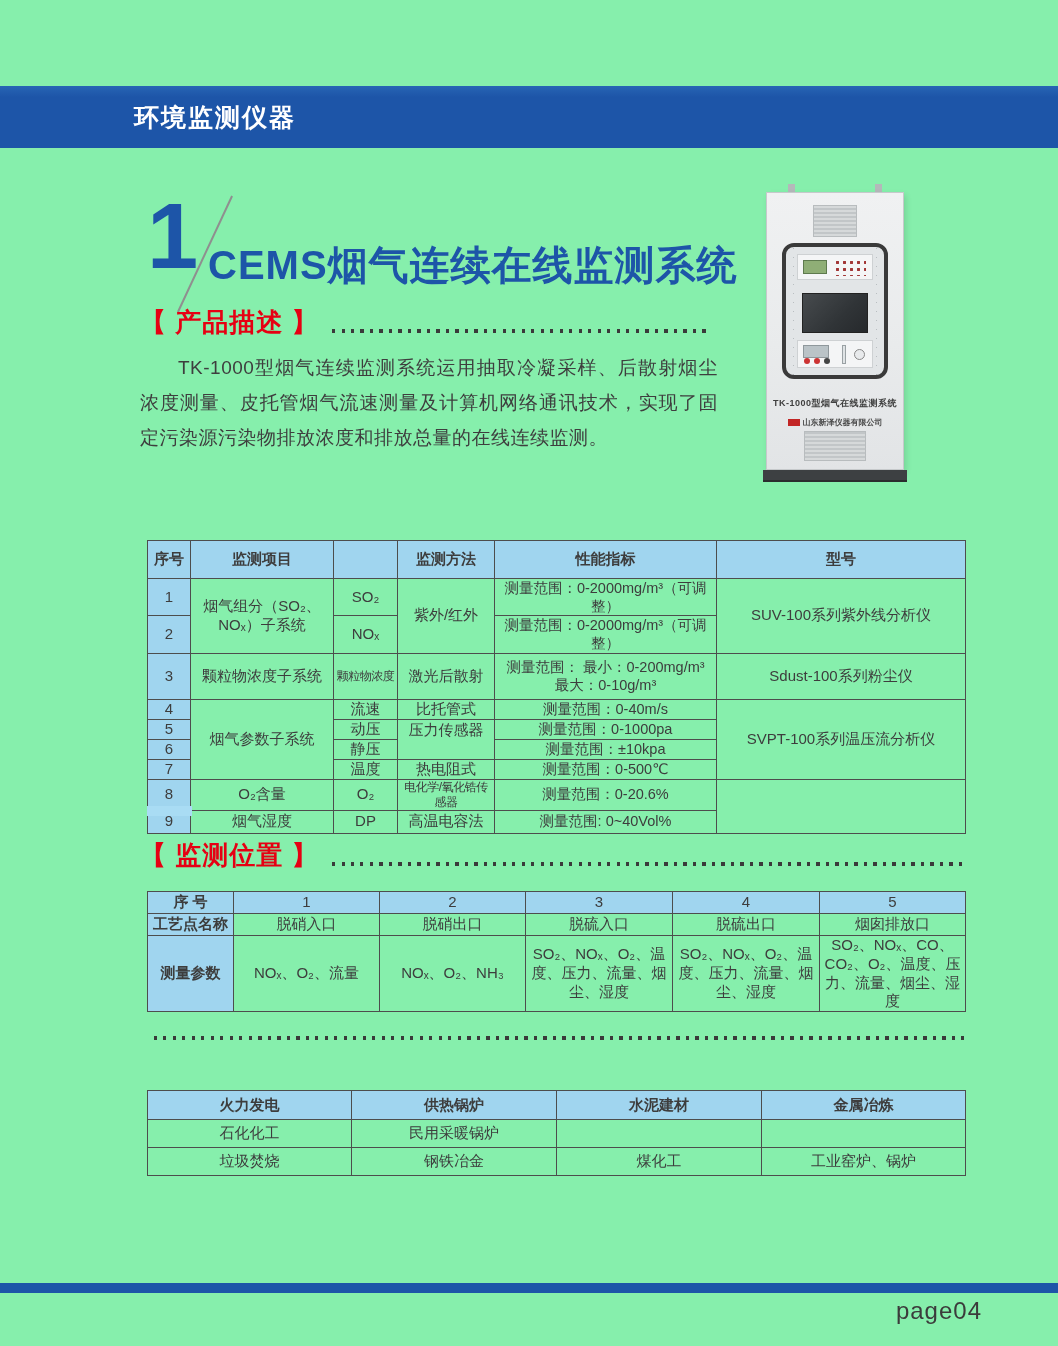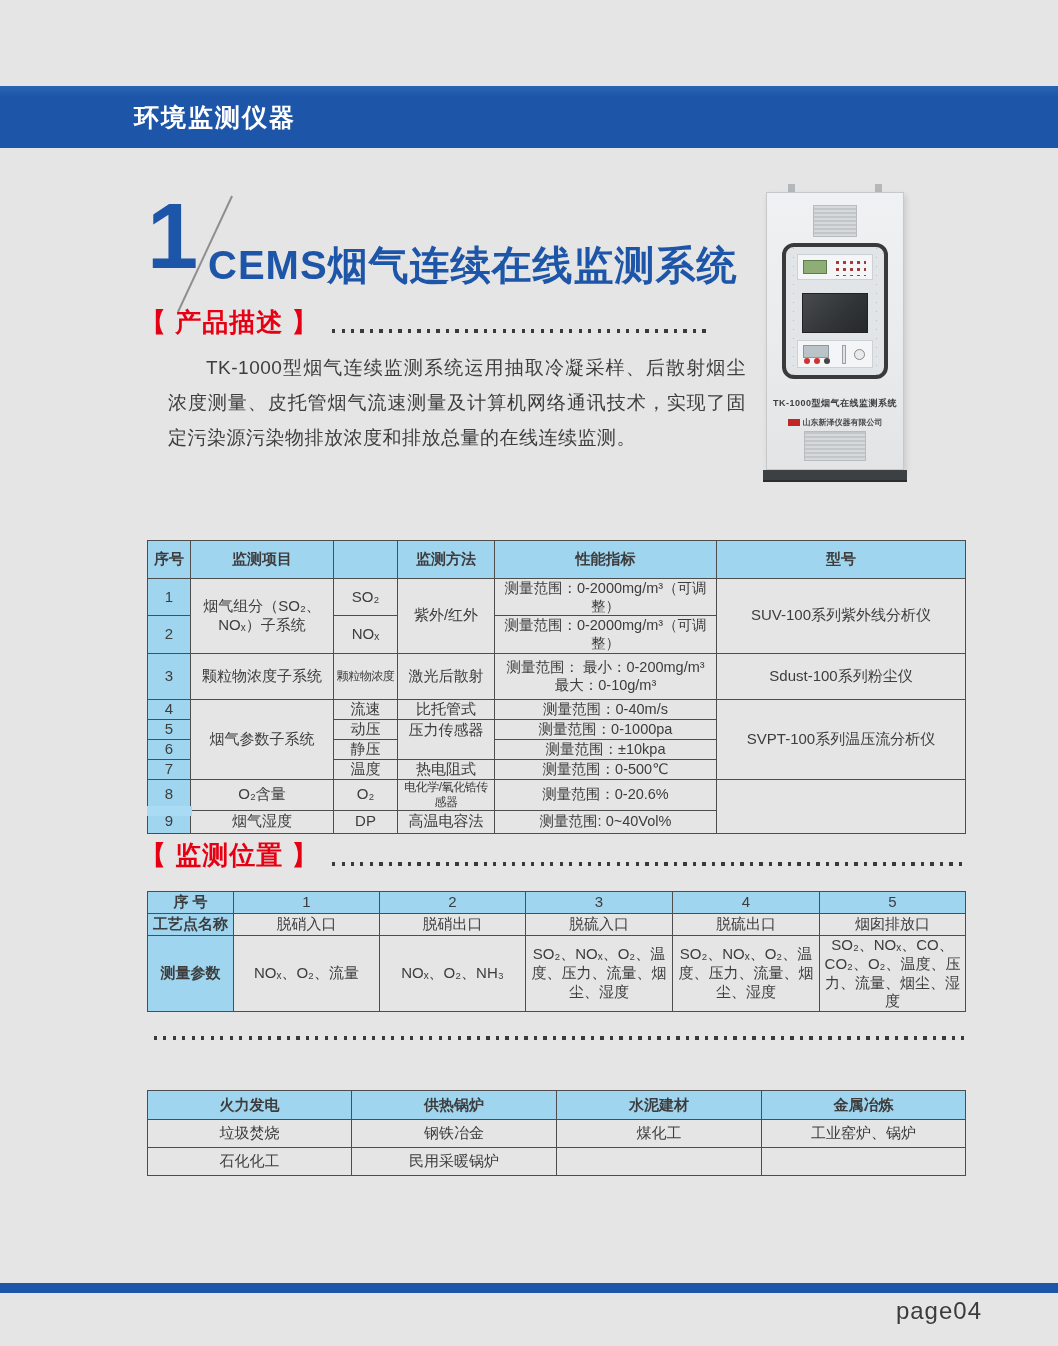--- a/index.html
+++ b/index.html
@@ -1,18 +1,18 @@
 <!DOCTYPE html>
 <html><head>
 <meta charset="utf-8">
 <style>
   * { margin:0; padding:0; box-sizing:border-box; }
   html,body { background:#ffffff; }
   body { font-family:"Liberation Sans","DejaVu Sans",sans-serif; }
-  .page { position:relative; width:1058px; height:1346px; background:#e5e5e5; overflow:hidden; }
+  .page { position:relative; width:1058px; height:1346px; background:#86efac; overflow:hidden; }
 
   
   .banner { position:absolute; left:0; top:86px; width:1058px; height:62px;
     background:linear-gradient(180deg,#2765b4 0%,#1d55a8 18%,#1d55a8 100%);
     display:flex; align-items:center; justify-content:space-between; padding:0 72px 0 134px; }
   .banner .l { color:#fff; font-size:25px; font-weight:bold; letter-spacing:2px; }
   .banner .r { color:#fff; font-size:26px; font-weight:bold; letter-spacing:1px; }
 
   
   .big-num { position:absolute; left:147px; top:190px; font-size:92px; line-height:92px;
@@ -27,21 +27,21 @@
   .sec-heading .red { color:#e60013; font-size:26px; font-weight:bold; white-space:pre; letter-spacing:1px; }
   .sec-heading .dots { flex:1; height:4px; margin:0 0 7px 14px;
     background-image:repeating-linear-gradient(to right,#3a3a3a 0 3px,transparent 3px 9.5px); }
   .h-desc { top:305px; width:567px; }
   .h-tech { top:492px; width:824px; }
   .h-pos  { top:838px; width:824px; }
   .h-ind  { top:1036px; width:824px; }
 
   
   .desc-p { position:absolute; left:140px; top:350px; width:578px; font-size:19px;
-    line-height:35px; color:#3e3e3e; text-align:justify; text-indent:2em; letter-spacing:0.5px;margin-left:28px; }
+    line-height:35px; color:#3e3e3e; text-align:justify; text-indent:2em; letter-spacing:0.5px; }
 
   
   .cabinet { position:absolute; left:766px; top:184px; width:138px; height:298px; }
   .hook { position:absolute; top:0; width:7px; height:10px; background:#b4b8ba; }
   .hook.hl { left:22px; } .hook.hr { right:22px; }
   .cab-body { position:absolute; left:0; right:0; top:8px; bottom:12px;
     background:linear-gradient(180deg,#f0f1f2 0%,#e9ebec 55%,#e2e4e6 100%);
     border:1px solid #c6c9cb; box-shadow:2px 3px 6px rgba(0,0,0,0.12); }
   .vent { background:repeating-linear-gradient(0deg,#d6d9da 0 2px,#c2c6c8 2px 4px);
     border:1px solid #b8bcbe; position:absolute; left:50%; transform:translateX(-50%); }
@@ -293,30 +293,30 @@
         <col style="width:204px">
       </colgroup>
     <tbody>
         <tr class="h29">
       <td class="bg hdr">火力发电</td>
       <td class="bg hdr">供热锅炉</td>
       <td class="bg hdr">水泥建材</td>
       <td class="bg hdr">金属冶炼</td>
     </tr>
     <tr class="h28">
+      <td>石化化工</td>
+      <td>民用采暖锅炉</td>
+      <td></td>
+      <td></td>
+    </tr>
+    <tr class="h28">
       <td>垃圾焚烧</td>
       <td>钢铁冶金</td>
       <td>煤化工</td>
       <td>工业窑炉、锅炉</td>
     </tr>
-    <tr class="h28">
-      <td>石化化工</td>
-      <td>民用采暖锅炉</td>
-      <td></td>
-      <td></td>
-    </tr>
   </tbody>
     </table>
 
   <div class="footer-bar"></div>
   <div class="page-num">page04</div>
 
 </div>
 
 </body></html>

